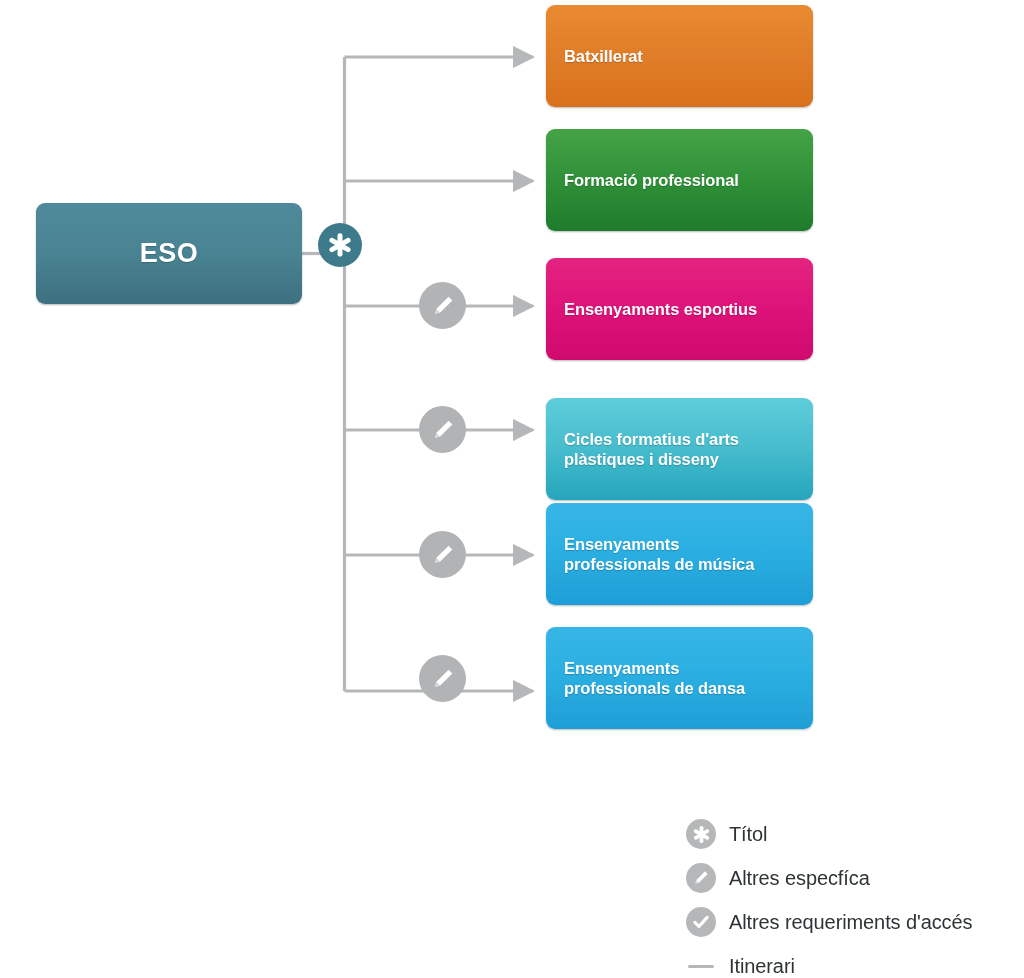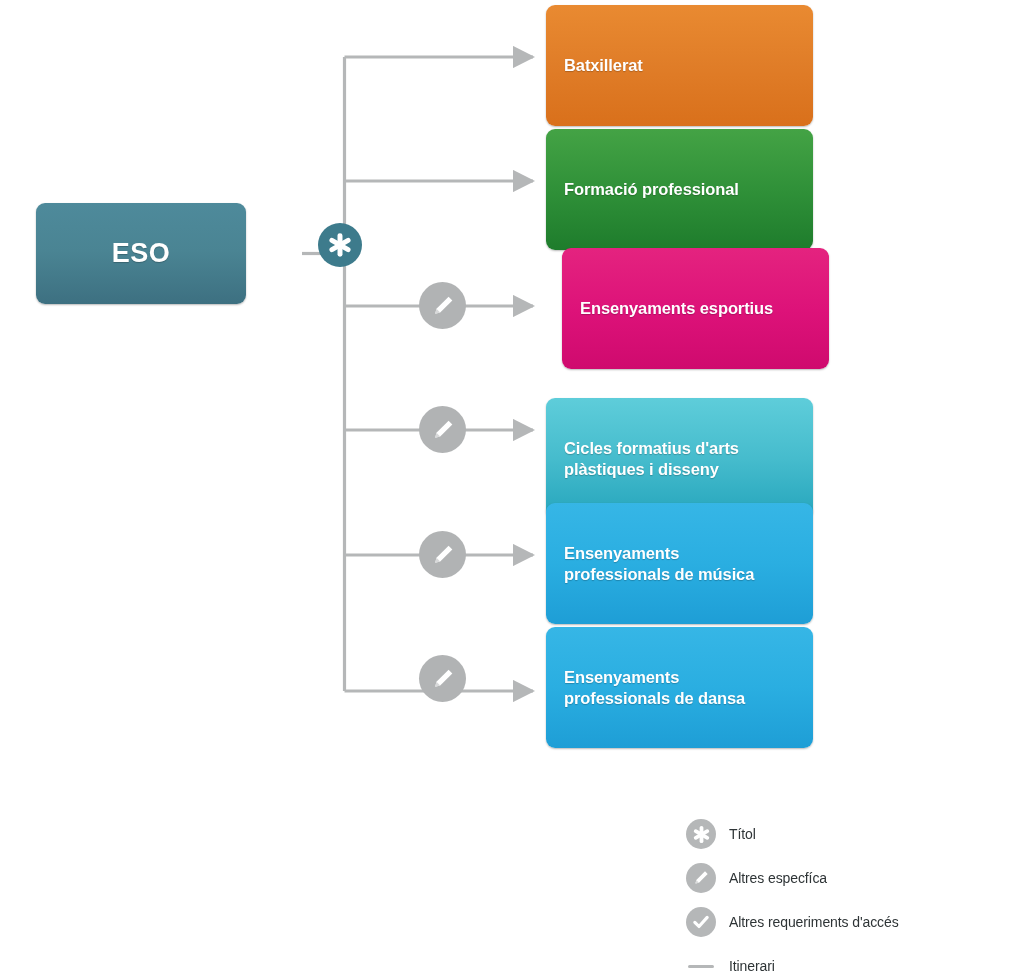--- a/index.html
+++ b/index.html
@@ -47,52 +47,51 @@
     line-height: 1.22;
     letter-spacing: -0.1px;
     text-shadow: 0 1px 1px rgba(0,0,0,0.22);
     white-space: pre-line;
   }
 
   
   #node-root {
     left: 36px;
     top: 203px;
-    width: 210px;
+    width: 266px;
     height: 101px;
     background: linear-gradient(to bottom, #4e8a9b 0%, #4a8493 48%, #3d7081 100%);
     justify-content: center;
   }
   #node-root .node-label {
     font-size: 27px;
     text-align: center;
     letter-spacing: 0.5px;
   }
 
   
   .node-r {
     left: 546px;
     width: 267px;
-    height: 121px;
+    height: 102px;
     padding: 0 18px;
   }
   .node-r .node-label { font-size: 16.5px; }
 
   #node-batxillerat {
     top: 5px;
     background: linear-gradient(to bottom, #e98a31 0%, #e07d28 50%, #d9701b 100%);
   }
   #node-fp {
     top: 129px;
     background: linear-gradient(to bottom, #44a345 0%, #2f9038 52%, #1e7c2c 100%);
   }
   #node-esportius {
-    top: 248px;
+    top: 258px;
     background: linear-gradient(to bottom, #e4237f 0%, #dd1279 52%, #cf0a6e 100%);
-    margin-left: 16px;
   }
   #node-arts {
     top: 378px;
     background: linear-gradient(to bottom, #5ecdda 0%, #46bccd 50%, #25a5bc 100%);
     margin-top: 20px;
   }
   #node-musica {
     top: 503px;
     background: linear-gradient(to bottom, #36b6e6 0%, #2aaee1 50%, #1e9ed6 100%);
   }
@@ -162,21 +161,21 @@
   }
   .legend-line-swatch i {
     display: block;
     width: 26px;
     height: 3px;
     background: #b5b7b8;
     border-radius: 2px;
   }
   .legend-text {
     margin-left: 13px;
-    font-size: 14px;
+    font-size: 20px;
     color: #2e3436;
     white-space: nowrap;
     letter-spacing: -0.1px;
   }
 </style>
 </head>
 <body>
 
 <div id="canvas">
 

